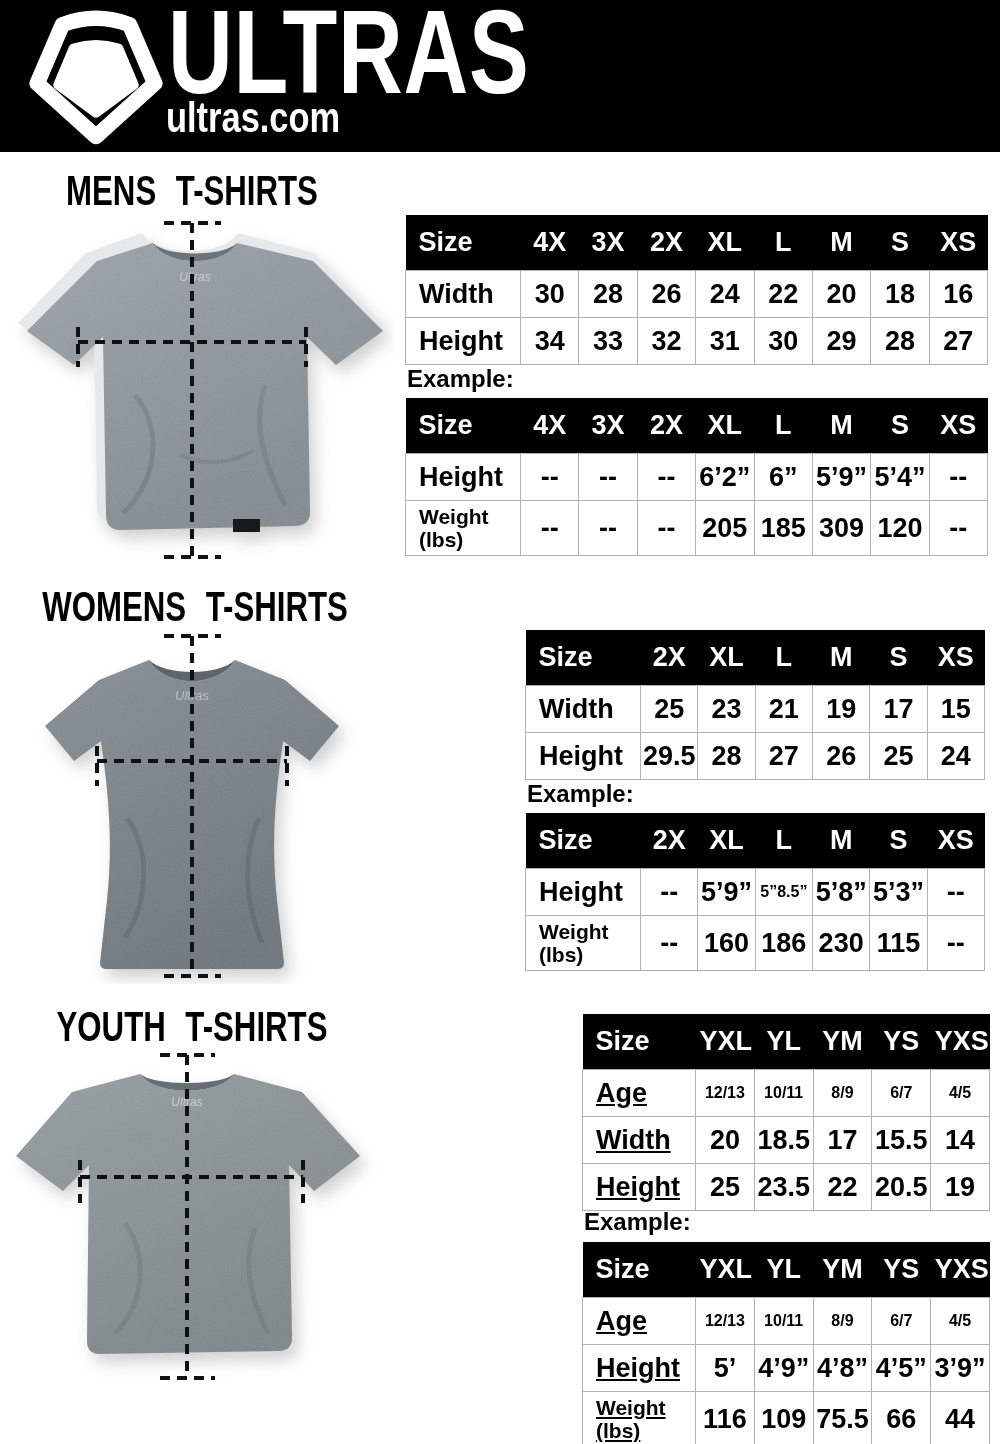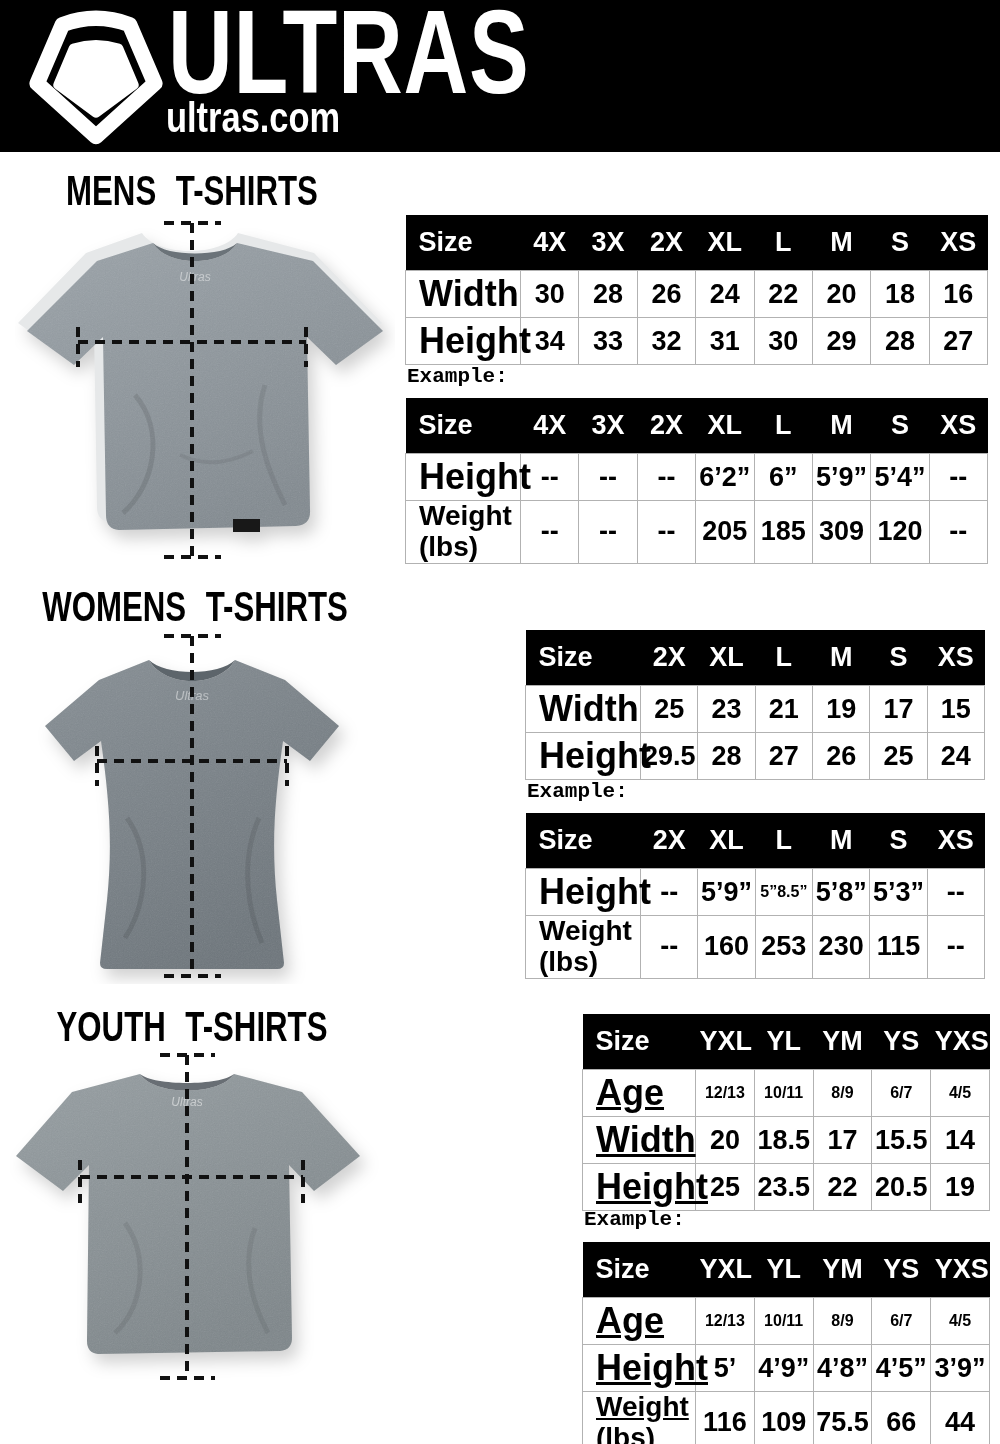--- a/index.html
+++ b/index.html
@@ -39,34 +39,34 @@
   .t-w{width:460px;}
   .t-y{width:408px;}
   table.sz thead th{
     background:#000;color:#fff;font-size:27px;font-weight:bold;height:47px;
     text-align:center;vertical-align:middle;border:none;padding:4px;
   }
   table.sz thead th:first-child{text-align:left;padding-left:13px;}
   table.sz tbody th,table.sz tbody td{
     border:1px solid #b2b2b2;font-weight:bold;vertical-align:middle;padding:0;
   }
-  table.sz tbody th{text-align:left;padding-left:13px;font-size:36px;height:46px;}
+  table.sz tbody th{text-align:left;padding-left:13px;font-size:27px;height:46px;}
   .t-y tbody th{height:45px;text-decoration:underline;}
   table.sz tbody td{text-align:center;font-size:27px;}
   table.sz tbody td.sm{font-size:16px;}
-  table.sz tbody th.two-line{font-size:28px;line-height:1.1;white-space:pre-line;height:54px;}
+  table.sz tbody th.two-line{font-size:21px;line-height:1.1;white-space:pre-line;height:54px;}
   .t-y tbody th.two-line{height:58px;}
   .pos-mens1{left:405px;top:215px;}
   .pos-mens2{left:405px;top:398px;}
   .pos-w1{left:525px;top:630px;}
   .pos-w2{left:525px;top:813px;}
   .pos-y1{left:582px;top:1014px;}
   .pos-y2{left:582px;top:1242px;}
   
-  .example{position:absolute;font-size:21px;font-weight:bold;font-family:Liberation Mono, monospace;}
+  .example{position:absolute;font-size:24px;font-weight:bold;}
   .ex-mens{left:407px;top:365px;}
   .ex-w{left:527px;top:780px;}
   .ex-y{left:584px;top:1208px;}
 </style>
 </head>
 <body>
 
 <div>
 
   <header class="site-header">
@@ -328,21 +328,21 @@
           <td class="sm">5”8.5”</td>
           <td>5’8”</td>
           <td>5’3”</td>
           <td>--</td>
         </tr>
         <tr>
           <th class="two-line">Weight
 (lbs)</th>
           <td>--</td>
           <td>160</td>
-          <td>253</td>
+          <td>186</td>
           <td>230</td>
           <td>115</td>
           <td>--</td>
         </tr>
       </tbody>
     </table>
 
   <h2 class="sec-title title-youth">YOUTH T-SHIRTS</h2>
 
   <svg class="shirt shirt-youth" width="410" height="360" viewBox="0 0 410 360">

